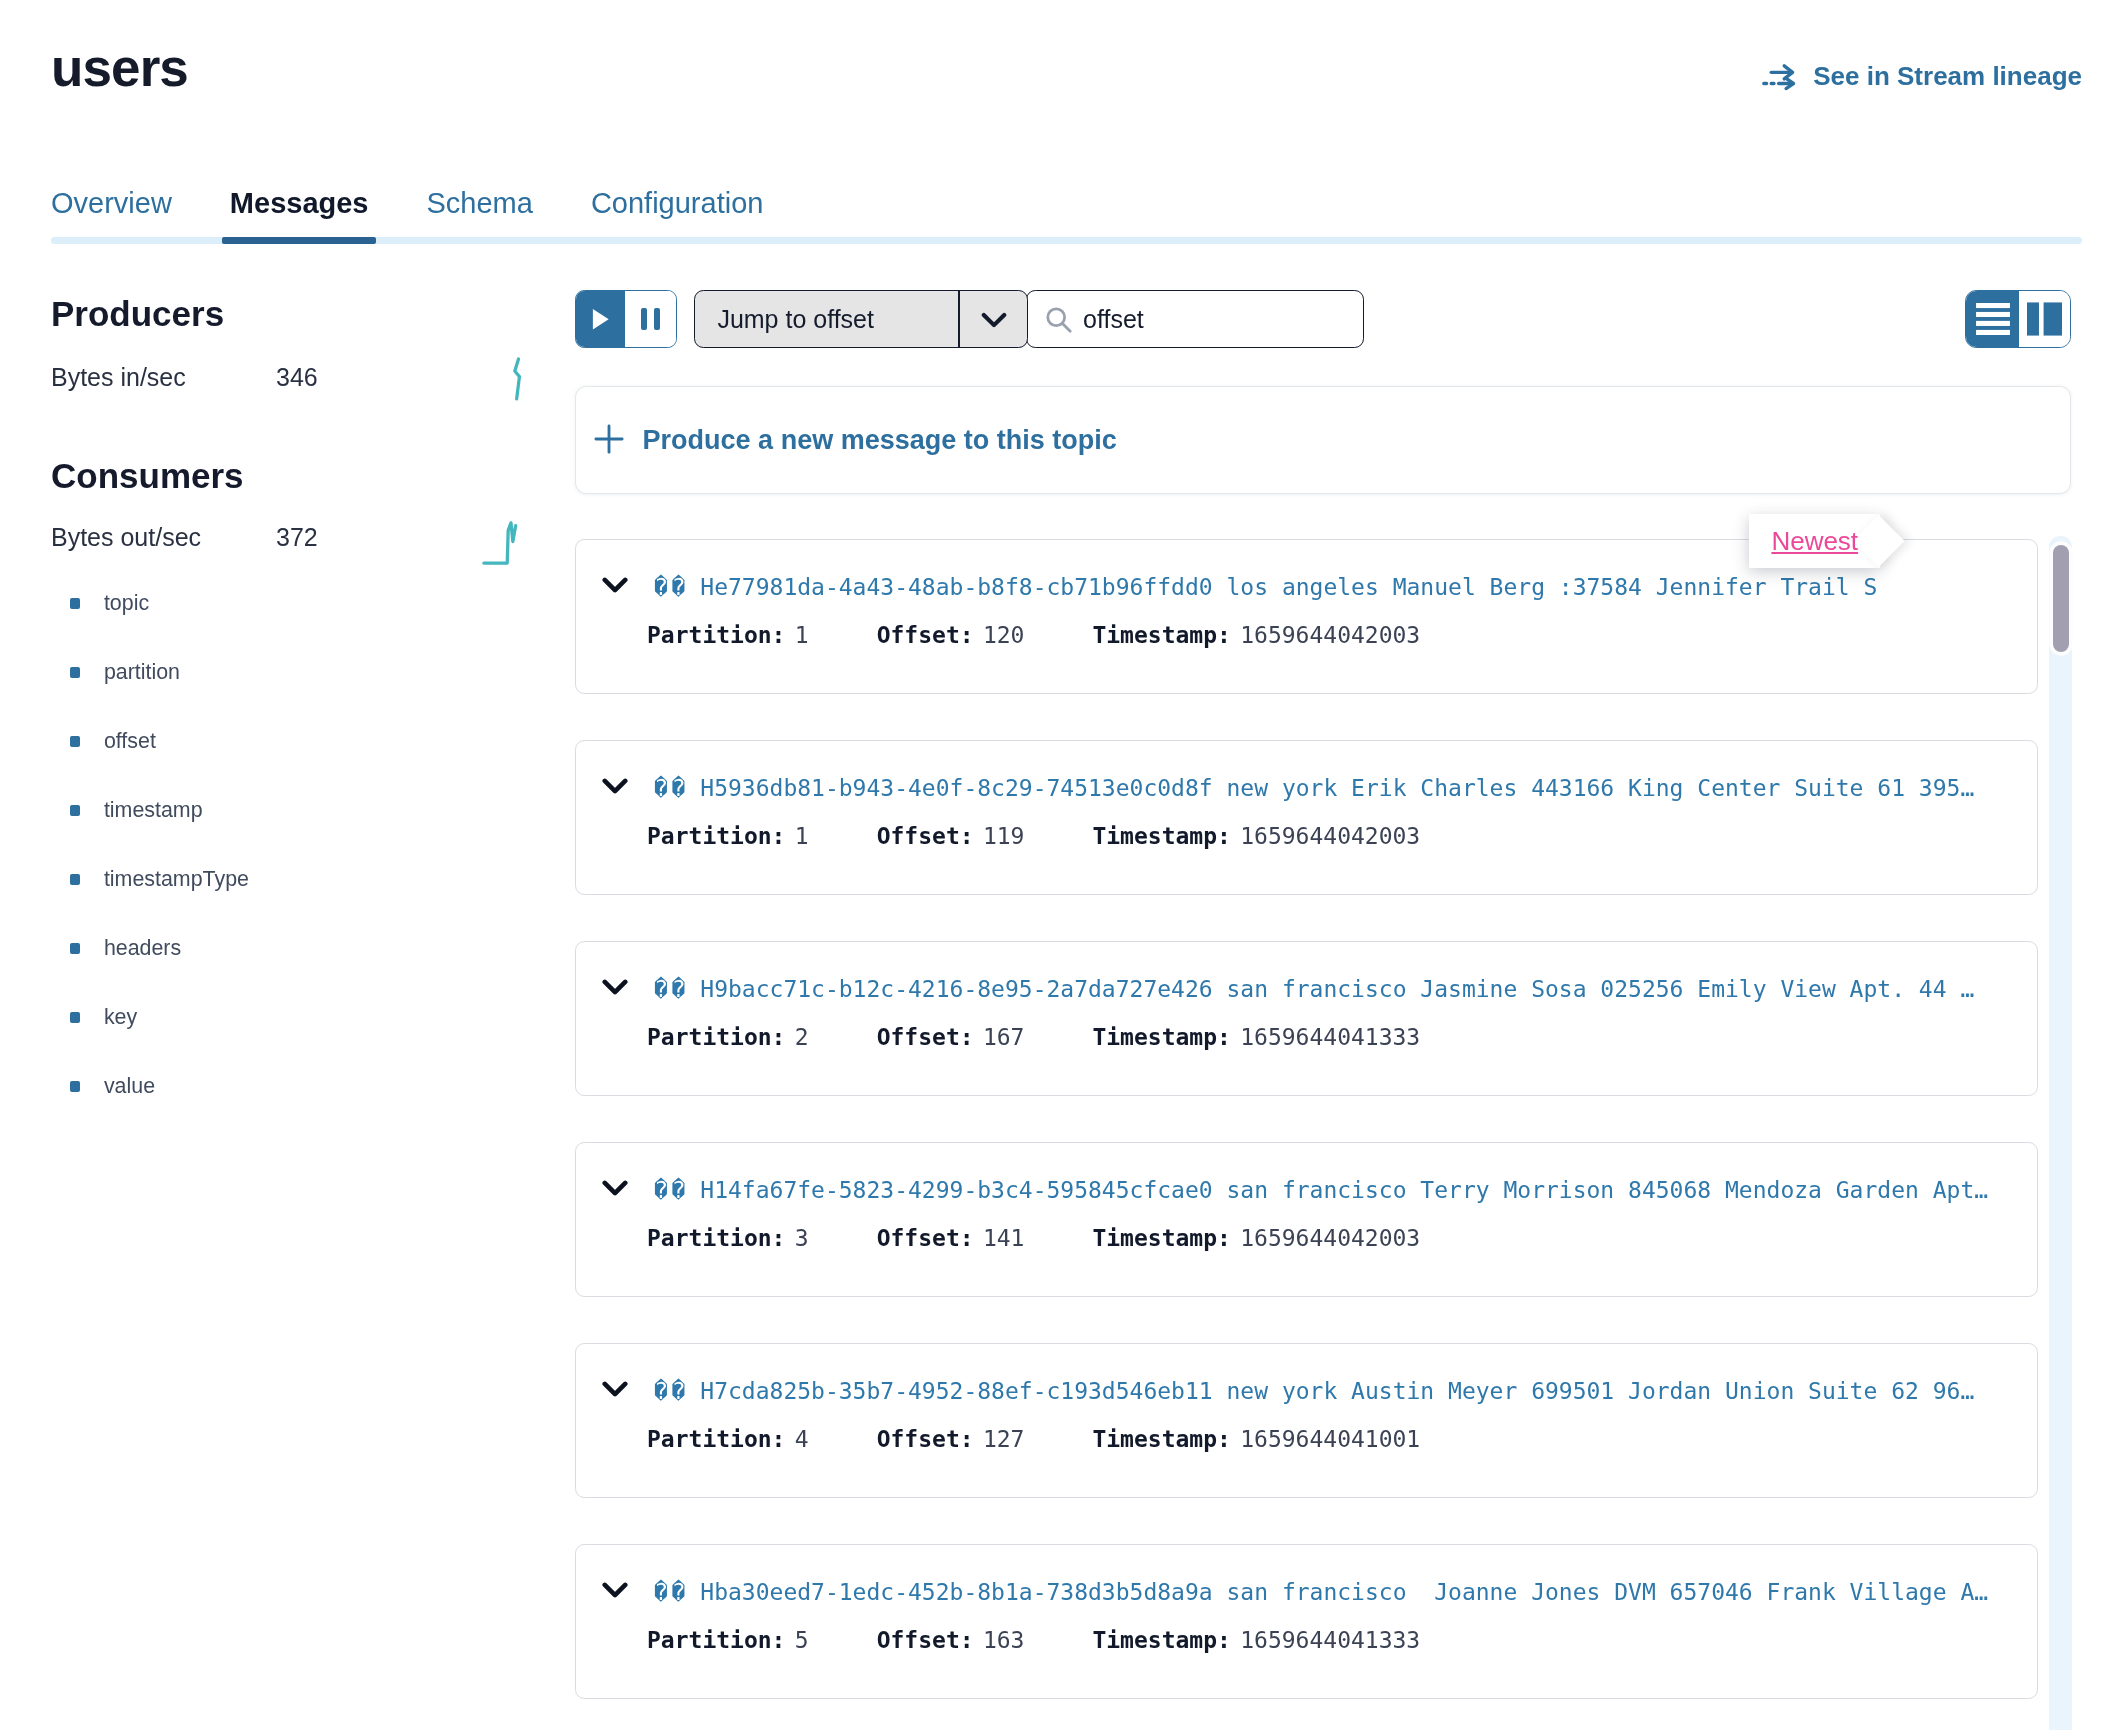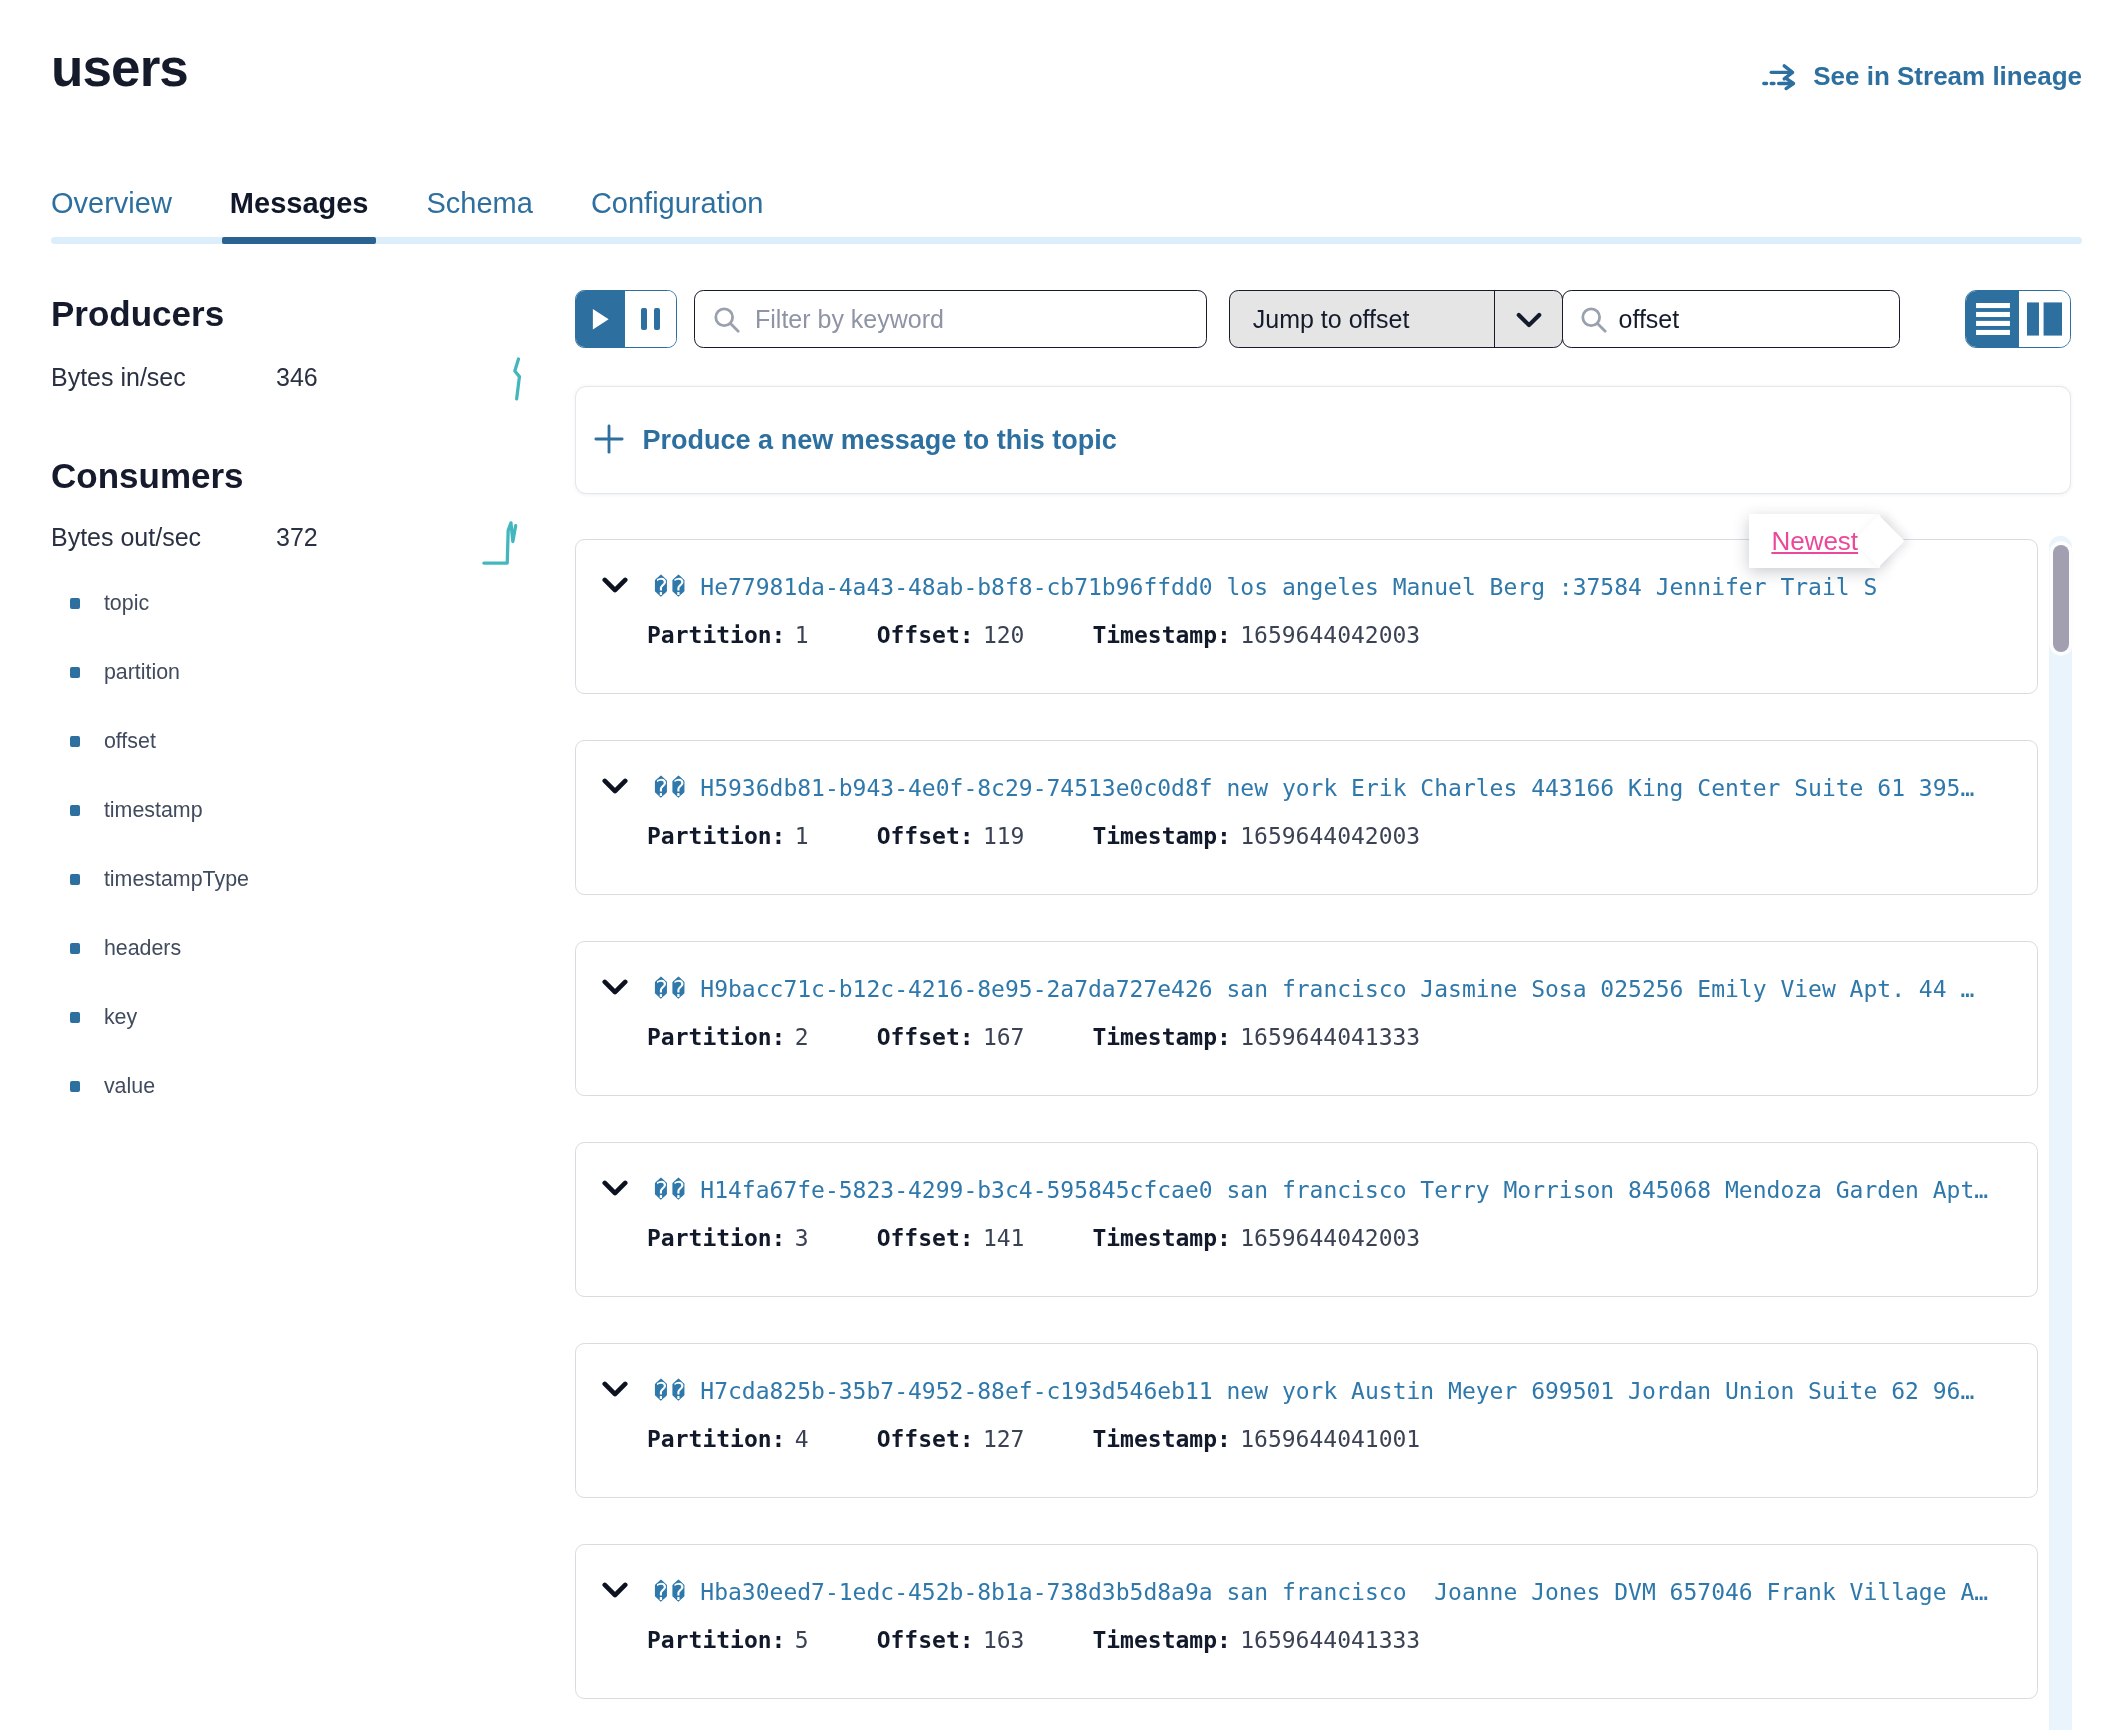--- a/index.html
+++ b/index.html
@@ -194,29 +194,20 @@
           <svg width="18.6" height="22.4" viewBox="0 0 20 24">
               <polygon points="2,1 19,12 2,23" fill="#ffffff"></polygon>
             </svg>
         </div>
         <div class="btn-pause">
           <span class="pause-bar"></span>
           <span class="pause-bar"></span>
         </div>
       </div>
 
-      <div class="filter-input">
-        <span class="input-search-icon">
-          <svg width="28" height="28" viewBox="0 0 30 30" fill="none" stroke="#99a0ae" stroke-width="3" stroke-linecap="round">
-            <circle cx="12" cy="12" r="9"></circle>
-              <line x1="19" y1="19" x2="27" y2="27"></line>
-          </svg>
-        </span>
-        <input type="text" placeholder="Filter by keyword" style="">
-      </div>
 
       <div class="jump-select">
         <span class="jump-text">Jump to offset</span>
         <span class="divider"></span>
         <span class="chev">
           <svg width="26" height="17" viewBox="0 0 28 18" fill="none" stroke="#141b2c" stroke-width="4.5" stroke-linecap="round" stroke-linejoin="round">
             <polyline points="3,3 14,14 25,3"></polyline>
           </svg>
         </span>
       </div>

